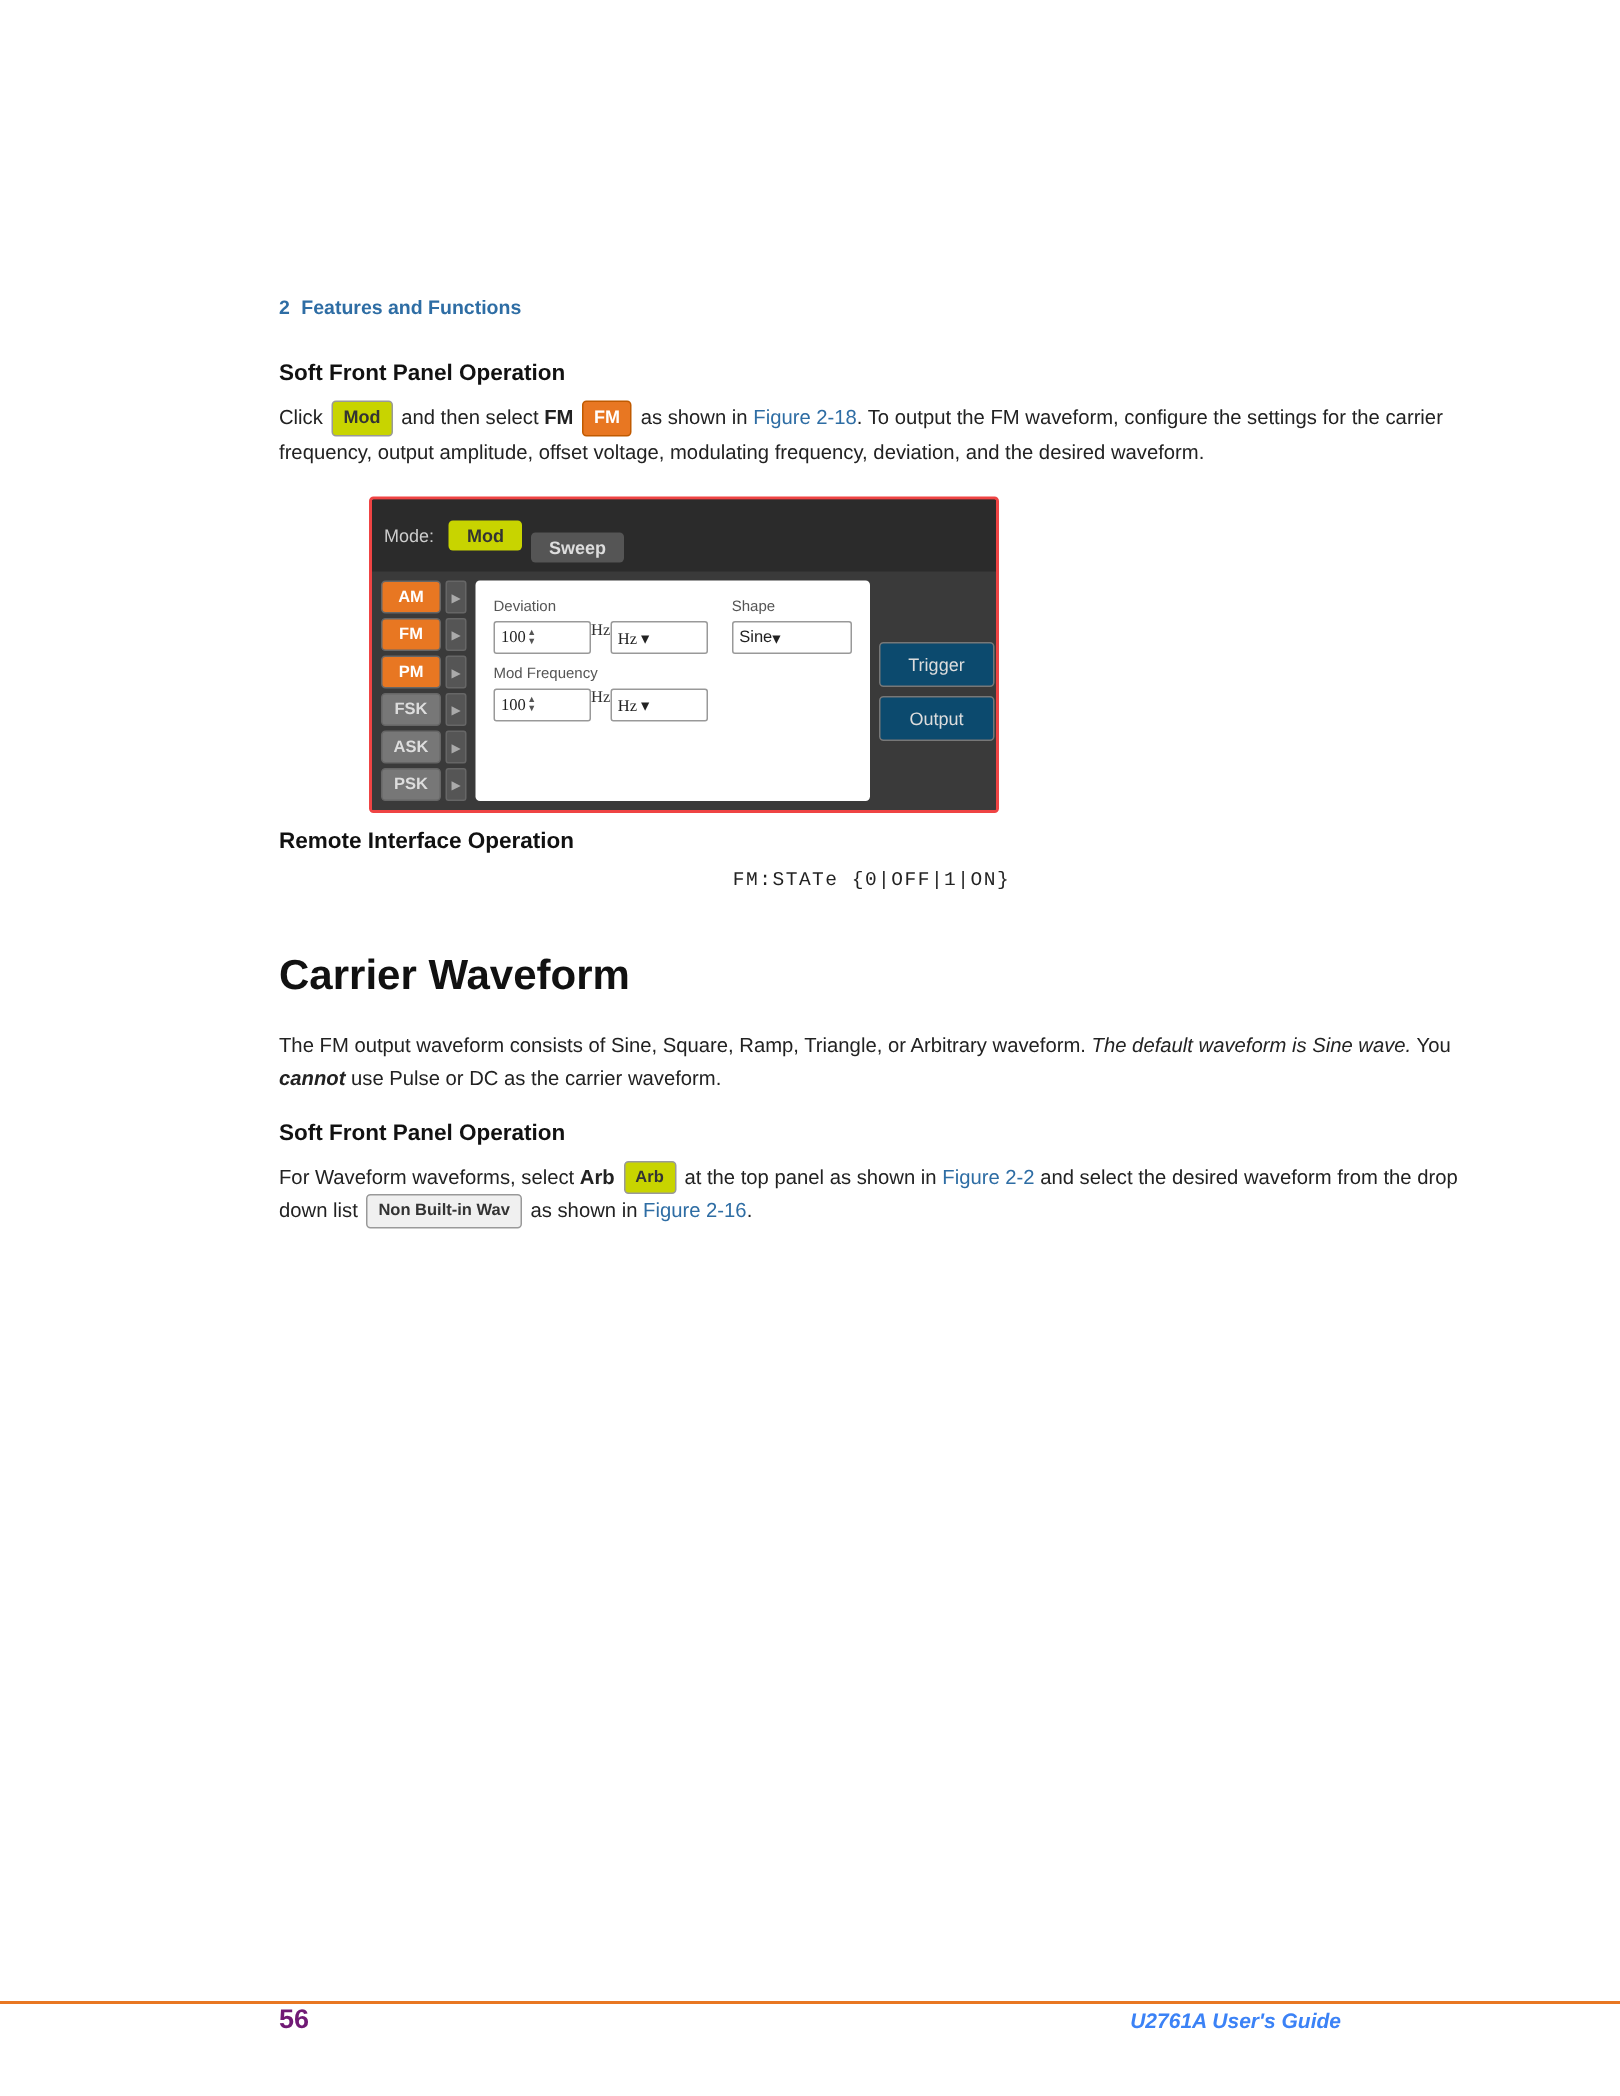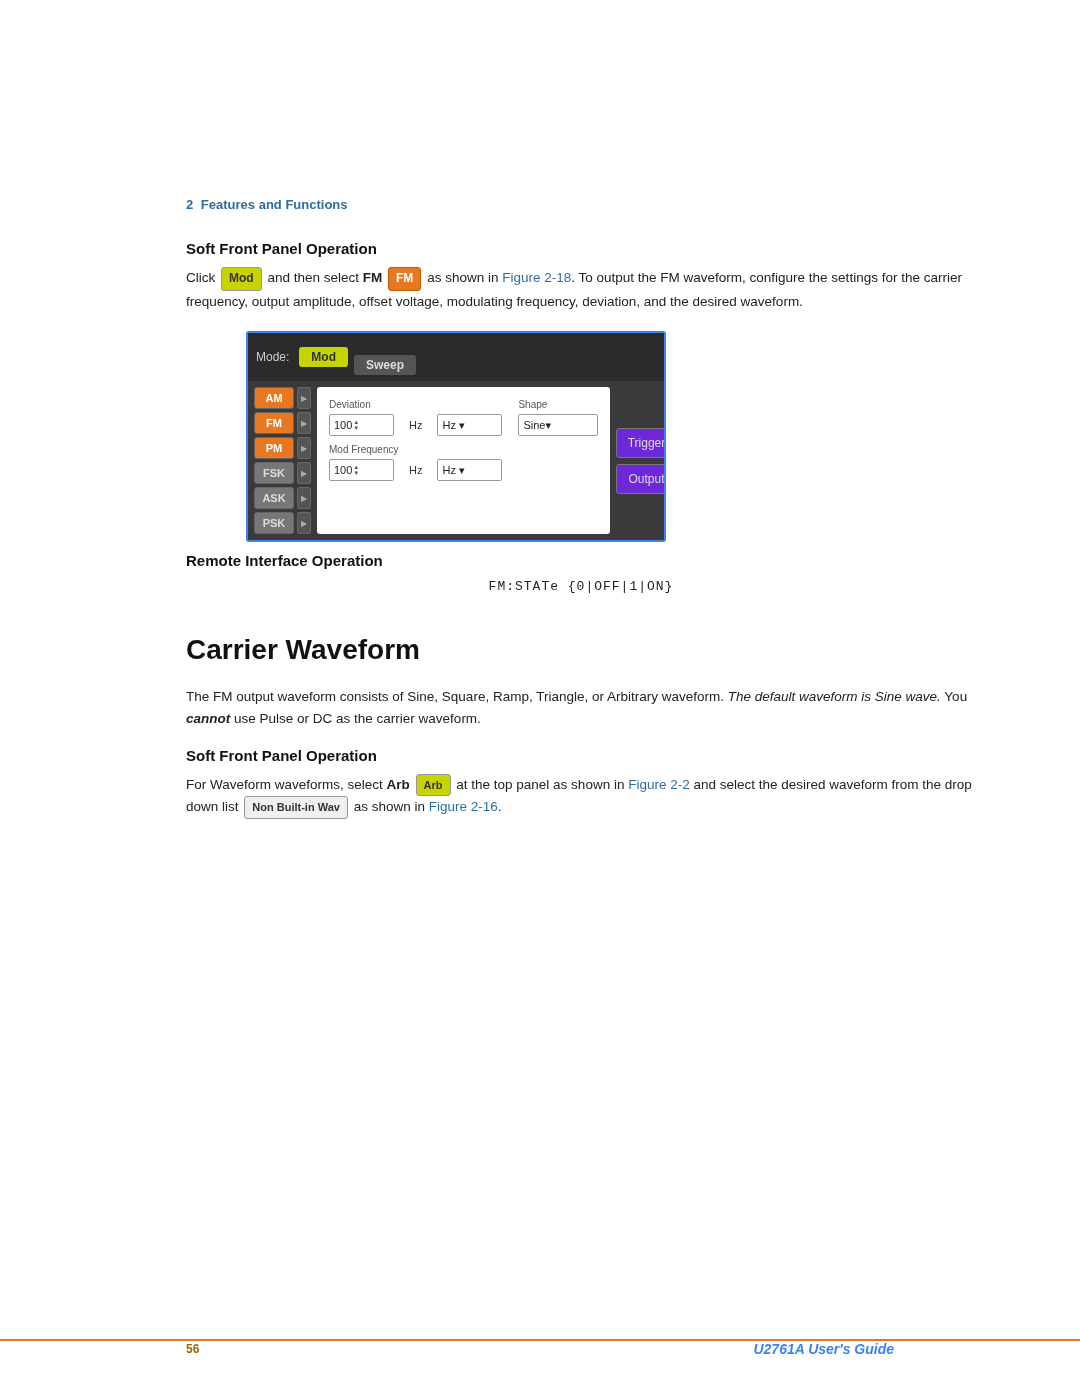--- a/index.html
+++ b/index.html
@@ -109,21 +109,21 @@
       background: #f0f0f0;
       color: #333;
       border: 1px solid #999;
       font-size: 11px;
     }
 
     
     .panel-screenshot {
       width: 420px;
       background: #2b2b2b;
-      border: 2px solid #3b82f6;
+      border: 2px solid #ef4444;
       border-radius: 3px;
       margin: 18px 0 10px 60px;
       padding: 0;
       overflow: hidden;
     }
 
     .panel-topbar {
       background: #2b2b2b;
       padding: 6px 8px;
       display: flex;
@@ -225,22 +225,23 @@
     }
 
     .panel-group-label {
       font-size: 10px;
       color: #555;
       margin-bottom: 4px;
     }
 
     .panel-input-row {
       display: flex;
-      align-items: center;
-      gap: 15px;
+      align-items: flex-start;
+      gap: 0;
+      font-family: Liberation Serif, serif;
     }
 
     .panel-input-box {
       width: 65px;
       height: 22px;
       background: #fff;
       border: 1px solid #999;
       border-radius: 2px;
       font-size: 11px;
       padding: 0 4px;
@@ -266,23 +267,23 @@
     }
 
     .panel-right {
       display: flex;
       flex-direction: column;
       gap: 6px;
       justify-content: center;
     }
 
     .panel-right-btn {
-      width: 60px;
+      width: 77px;
       height: 30px;
-      background: #6d28d9;
+      background: #0c4a6e;
       border: 1px solid #777;
       border-radius: 3px;
       color: #ddd;
       font-size: 12px;
       display: flex;
       align-items: center;
       justify-content: center;
       text-align: right;
     }
 
@@ -338,23 +339,23 @@
       right: 0;
       width: 1080px;
       display: flex;
       justify-content: space-between;
       align-items: center;
       padding: 0 186px;
       border-top: 2px solid #e87722;
     }
 
     .footer-page-num {
-      font-size: 12px;
-      font-weight: bold;
-      color: #a16207;
+      font-size: 18px;
+      font-weight: bold;
+      color: #701a75;
     }
 
     .footer-title {
       font-size: 14px;
       font-weight: bold;
       color: #3b82f6;
       font-style: italic;
     }
 
     

